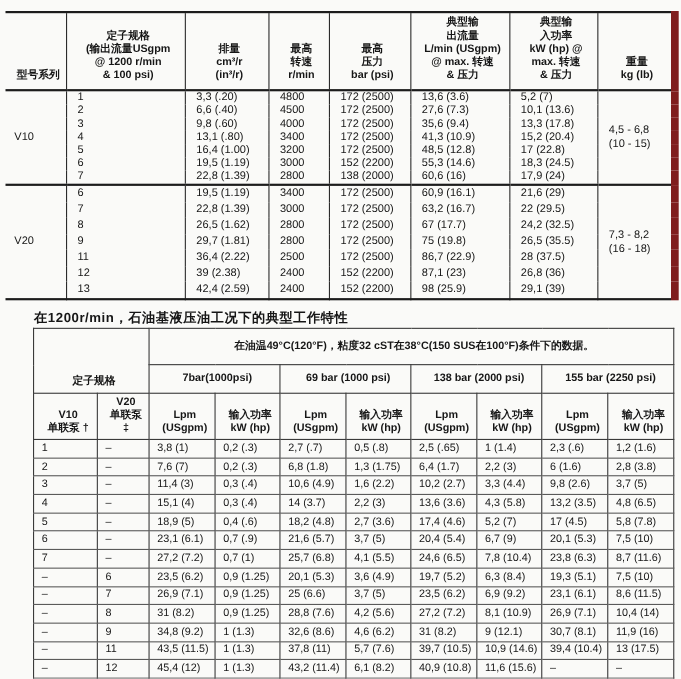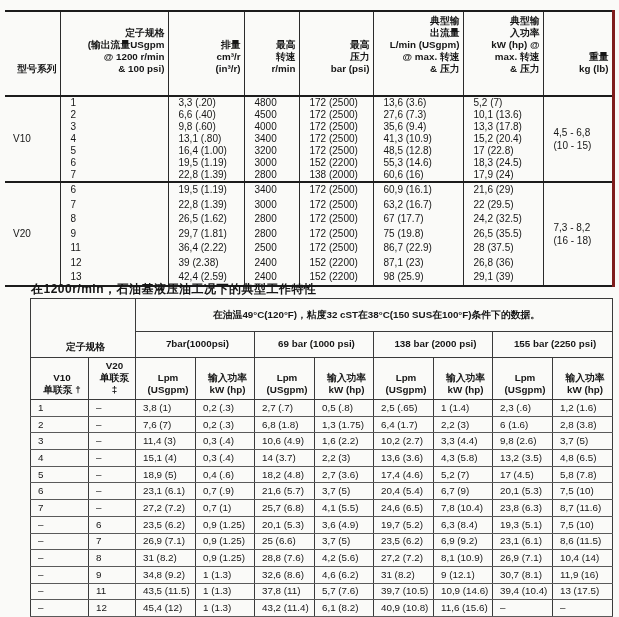--- a/index.html
+++ b/index.html
@@ -12,27 +12,27 @@
   .page{position:relative;width:619px;height:617px;}
 
   
   table{border-collapse:collapse;table-layout:fixed;}
   .spec-table{
     position:absolute;left:5px;top:10px;width:608px;
     font-size:10px;line-height:12px;
     border-top:2px solid #1c1c1c;border-bottom:2px solid #1c1c1c;
   }
   .spec-table th{
-    font-weight:bold;text-align:right;vertical-align:bottom;
-    padding:3px 3px 20px 8px;white-space:pre-line;
+    font-weight:bold;text-align:center;vertical-align:bottom;
+    padding:3px 3px 6px 8px;white-space:pre-line;
     border-bottom:2px solid #1c1c1c;font-size:9.8px;line-height:12px;
   }
   .spec-table th,.spec-table td{border-left:1px solid #2b2b2b;}
   .spec-table th:first-child,.spec-table td.series-cell{border-left:none;}
-  .spec-table th:last-child,.spec-table td.weight-cell{border-right:3px solid #7f1d1d;margin-left:24px;}
+  .spec-table th:last-child,.spec-table td.weight-cell{border-right:7px solid #7f1d1d;margin-left:24px;}
   .spec-table td{padding:0 2px 0 10px;vertical-align:middle;}
   .spec-table tr.g0 td{height:11.7px;}
   .spec-table tr.g1 td{height:14.5px;}
   .spec-table tr.group-start td{border-top:2px solid #1c1c1c;}
   .spec-table td.series-cell{padding-left:8px;vertical-align:middle;}
   .spec-table td.weight-cell{white-space:pre-line;line-height:13px;vertical-align:middle;}
 
   
   .perf-title{
     position:absolute;left:31px;top:281px;width:580px;

